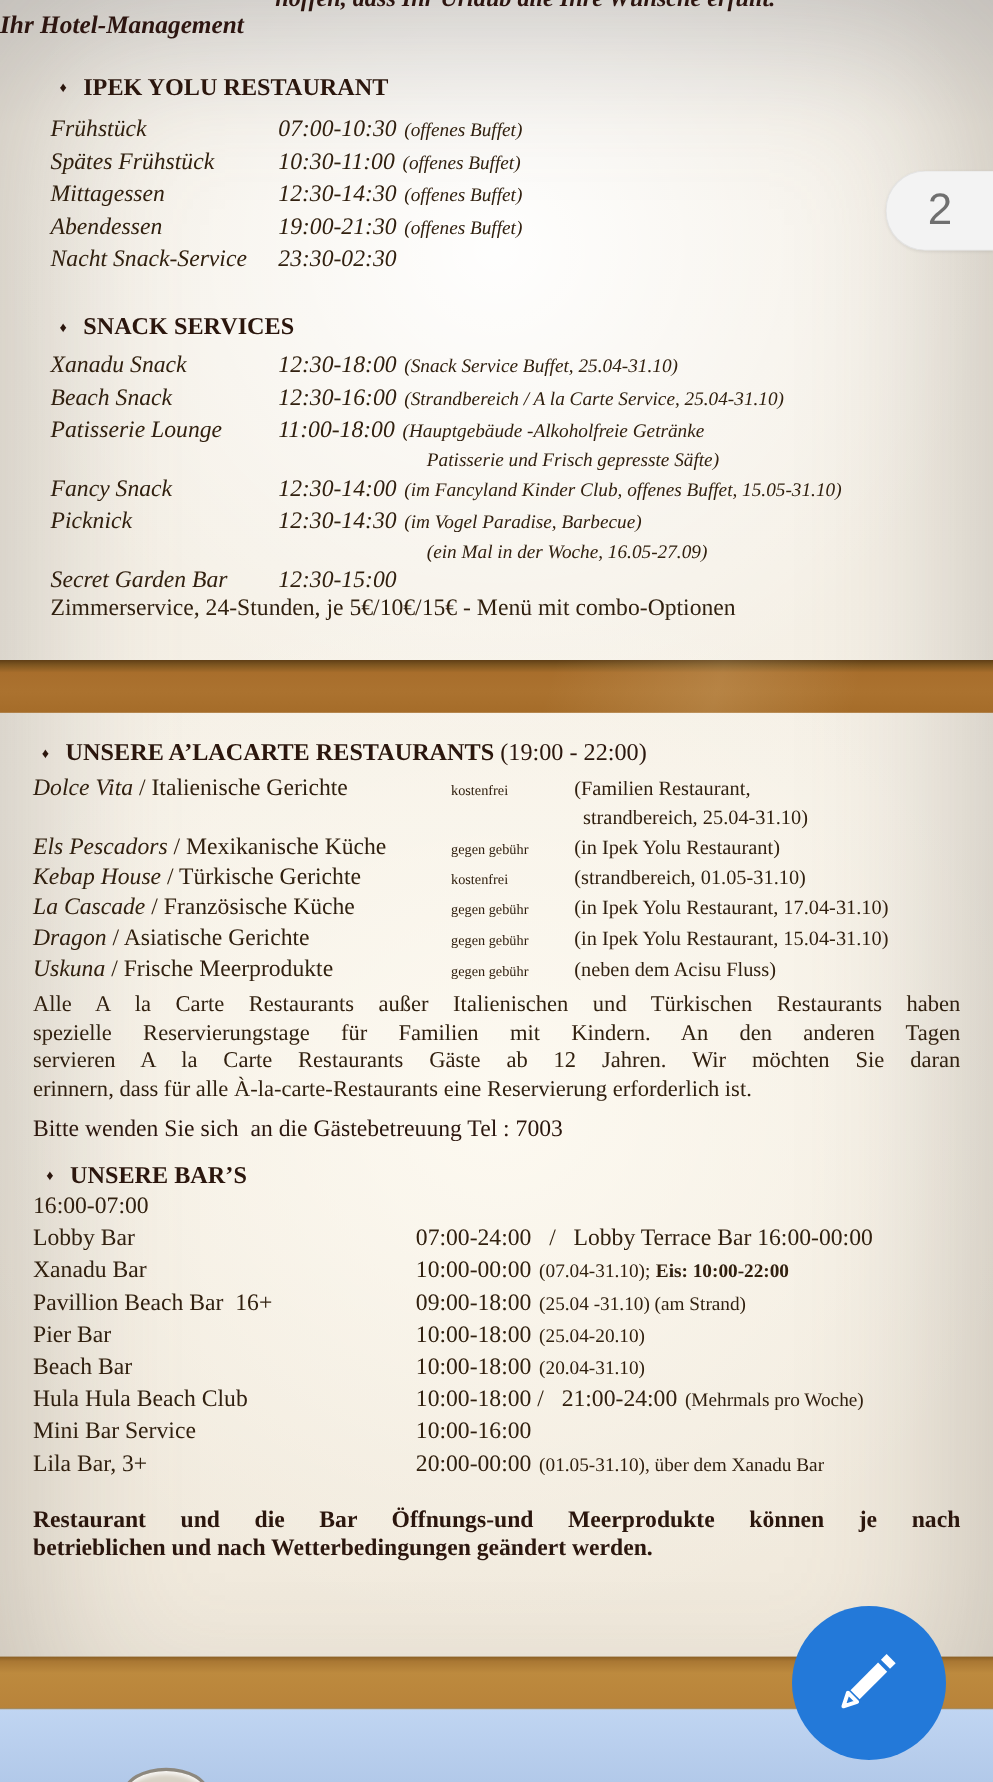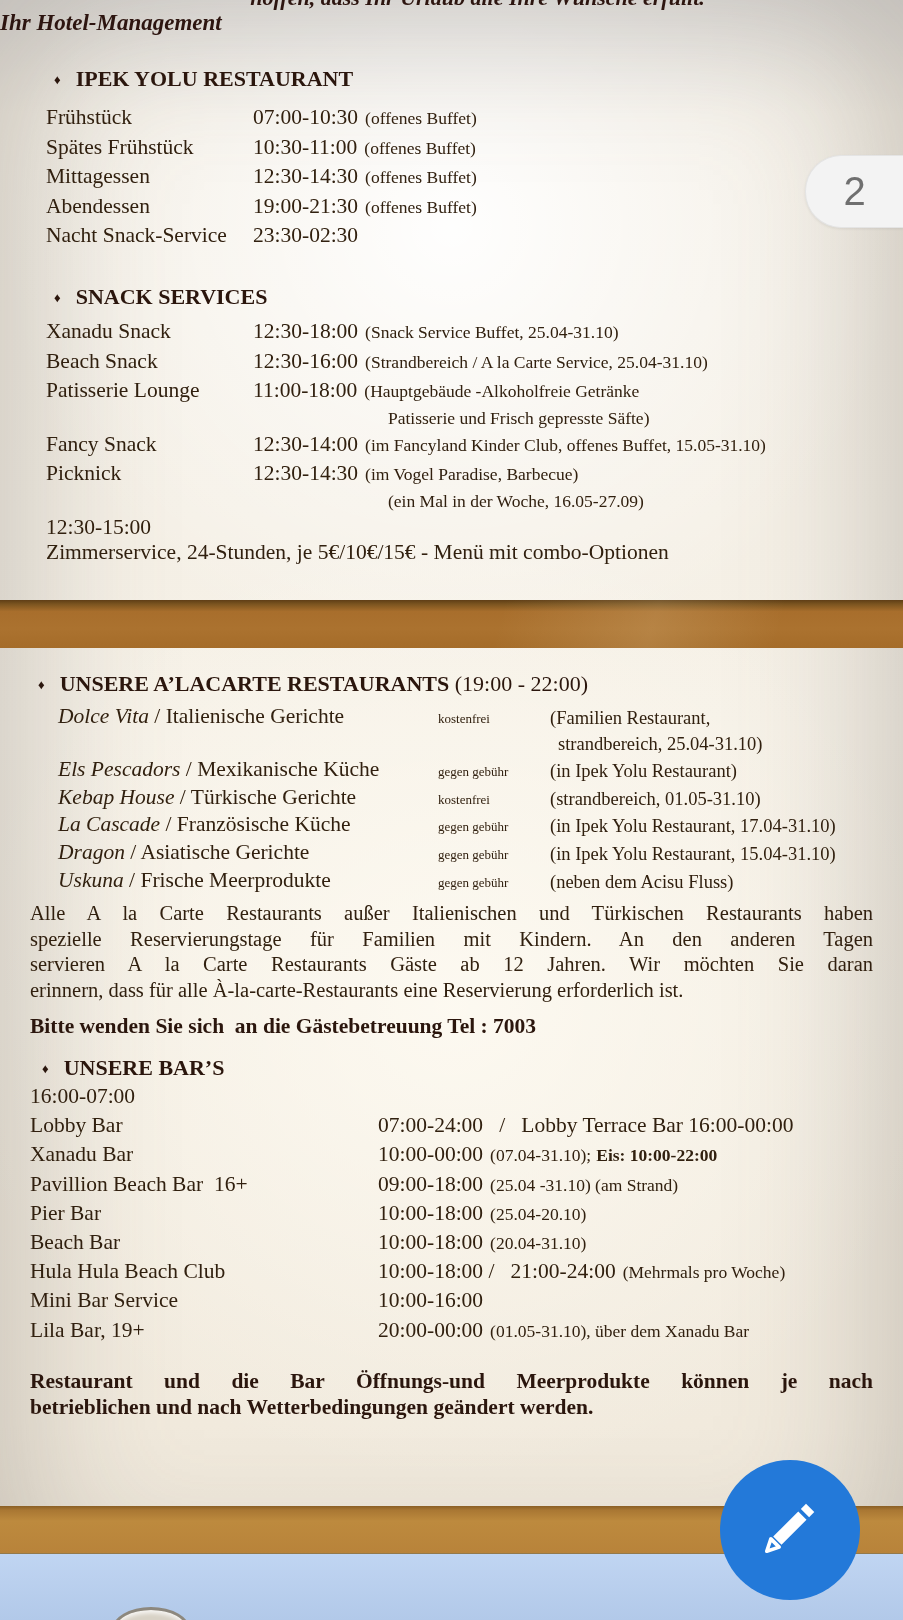--- a/index.html
+++ b/index.html
@@ -21,42 +21,42 @@
   
   .clipline{top:-15px;left:0;width:100%;text-align:center;font-size:22px;line-height:26px;
     font-weight:bold;font-style:italic;color:#2d1510;white-space:nowrap;transform:translateX(26px);}
   .doc-title{top:8px;left:0;width:100%;text-align:left;font-size:23px;line-height:30px;
     font-weight:bold;font-style:italic;color:#2d1510;}
   
   .h{font-size:22px;font-weight:bold;color:var(--ink-strong);white-space:pre;}
   .h .blt{font-size:13px;margin-right:15px;vertical-align:2px;}
   .h .htime{font-weight:normal;text-align:right;}
   
-  .sched{left:46px;right:0;font-size:21.5px;line-height:28.6px;}
+  .sched{left:46px;right:0;font-size:21.5px;line-height:28.6px;font-style:italic;}
   .row{display:flex;}
   .sched .lbl{width:207px;flex:none;white-space:pre;}
   .tcell{flex:1;min-width:0;}
   .time{white-space:pre;}
   .note{font-size:17.5px;white-space:pre;margin-left:7px;}
   .noteb{font-size:17.5px;white-space:pre;margin-left:5px;font-weight:bold;}
   .note2{display:block;font-size:17.5px;line-height:24px;padding-left:135px;white-space:pre;}
   .fullline{left:46px;font-size:21.5px;white-space:pre;}
   
   .ala{left:30px;right:16px;font-size:21.5px;line-height:25.6px;}
   .ala .ncell{width:380px;flex:none;white-space:pre;}
   .ala .name{font-style:italic;}
   .ala .fee{width:112px;flex:none;font-size:13px;white-space:pre;padding-top:2px;}
   .ala .acell{flex:1;min-width:0;font-size:18.5px;padding-top:2px;}
   .ala .anote{white-space:pre;}
   .ala .note2{font-size:18.5px;line-height:25.6px;padding-left:8px;}
   
   .para{left:30px;width:843px;font-size:20.5px;line-height:25.5px;}
   .jline{text-align:justify;text-align-last:justify;}
   .jline:last-child{text-align-last:auto;}
-  .contact{left:30px;font-size:21.5px;font-weight:bold;color:var(--ink-strong);white-space:pre-wrap;}
+  .contact{left:30px;font-size:21.5px;font-weight:normal;color:var(--ink-strong);white-space:pre-wrap;}
   
   .bars{left:30px;right:16px;font-size:21.5px;line-height:28.2px;}
   .bars .lbl{width:348px;flex:none;white-space:pre;}
   .footer{left:30px;width:843px;font-size:21.5px;line-height:25.5px;font-weight:bold;color:var(--ink-strong);}
   
   .band1{left:0;top:600px;width:903px;height:48px;
     background:linear-gradient(105deg, rgba(0,0,0,0) 55%, rgba(255,240,200,.14) 72%, rgba(0,0,0,0) 86%),
                linear-gradient(180deg,#5f3e16 0,#7c5520 9%,var(--gold-band) 24%,#ab722f 60%,#a56c29 100%);}
   .band2{left:0;top:1506px;width:903px;height:47px;
     background:linear-gradient(180deg,#8a5f25 0,#a97733 9%,#bd8a3e 32%,var(--gold-band2) 100%);
@@ -128,31 +128,32 @@
       </div>
       <div class="row">
         <span class="lbl">Fancy Snack</span>
         <span class="tcell"><span class="time">12:30-14:00</span><span class="note">(im Fancyland Kinder Club, offenes Buffet, 15.05-31.10)</span><span class="note2"></span></span>
       </div>
       <div class="row">
         <span class="lbl">Picknick</span>
         <span class="tcell"><span class="time">12:30-14:30</span><span class="note">(im Vogel Paradise, Barbecue)</span><span class="note2">(ein Mal in der Woche, 16.05-27.09)</span></span>
       </div>
       <div class="row">
+        <span class="lbl">Secret Garden Bar</span>
         <span class="tcell"><span class="time">12:30-15:00</span><span class="note"></span><span class="note2"></span></span>
       </div>
     </div>
 
   <div class="abs fullline" style="top:540px;">Zimmerservice, 24-Stunden, je 5€/10€/15€ - Menü mit combo-Optionen</div>
 
   <div class="abs band1"></div>
 
   <div class="abs h" style="left:38px;top:671px;"><span class="blt">♦</span><span>UNSERE A’LACARTE RESTAURANTS </span><span class="htime">(19:00 - 22:00)</span></div>
 
-  <div class="abs ala" style="top:704px;margin-left:28px;">
+  <div class="abs ala" style="top:704px;">
 
   <div class="row">
         <span class="ncell"><span class="name">Dolce Vita</span><span> / </span><span>Italienische Gerichte</span></span>
         <span class="fee">kostenfrei</span>
         <span class="acell"><span class="anote">(Familien Restaurant,</span><span class="note2">strandbereich, 25.04-31.10)</span></span>
       </div>
       <div class="row">
         <span class="ncell"><span class="name">Els Pescadors</span><span> / </span><span>Mexikanische Küche</span></span>
         <span class="fee">gegen gebühr</span>
         <span class="acell"><span class="anote">(in Ipek Yolu Restaurant)</span><span class="note2"></span></span>
@@ -218,21 +219,21 @@
       </div>
       <div class="row">
         <span class="lbl">Hula Hula Beach Club</span>
         <span class="tcell"><span class="time">10:00-18:00 /   21:00-24:00</span><span class="note">(Mehrmals pro Woche)</span><span class="noteb"></span></span>
       </div>
       <div class="row">
         <span class="lbl">Mini Bar Service</span>
         <span class="tcell"><span class="time">10:00-16:00</span><span class="note"></span><span class="noteb"></span></span>
       </div>
       <div class="row">
-        <span class="lbl">Lila Bar, 19+</span>
+        <span class="lbl">Lila Bar, 3+</span>
         <span class="tcell"><span class="time">20:00-00:00</span><span class="note">(01.05-31.10), über dem Xanadu Bar</span><span class="noteb"></span></span>
       </div>
     </div>
 
   <div class="abs footer" style="top:1369px;">
 
   <div class="jline">Restaurant und die Bar Öffnungs-und Meerprodukte können je nach</div>
       <div class="jline">betrieblichen und nach Wetterbedingungen geändert werden.</div>
     </div>
 

